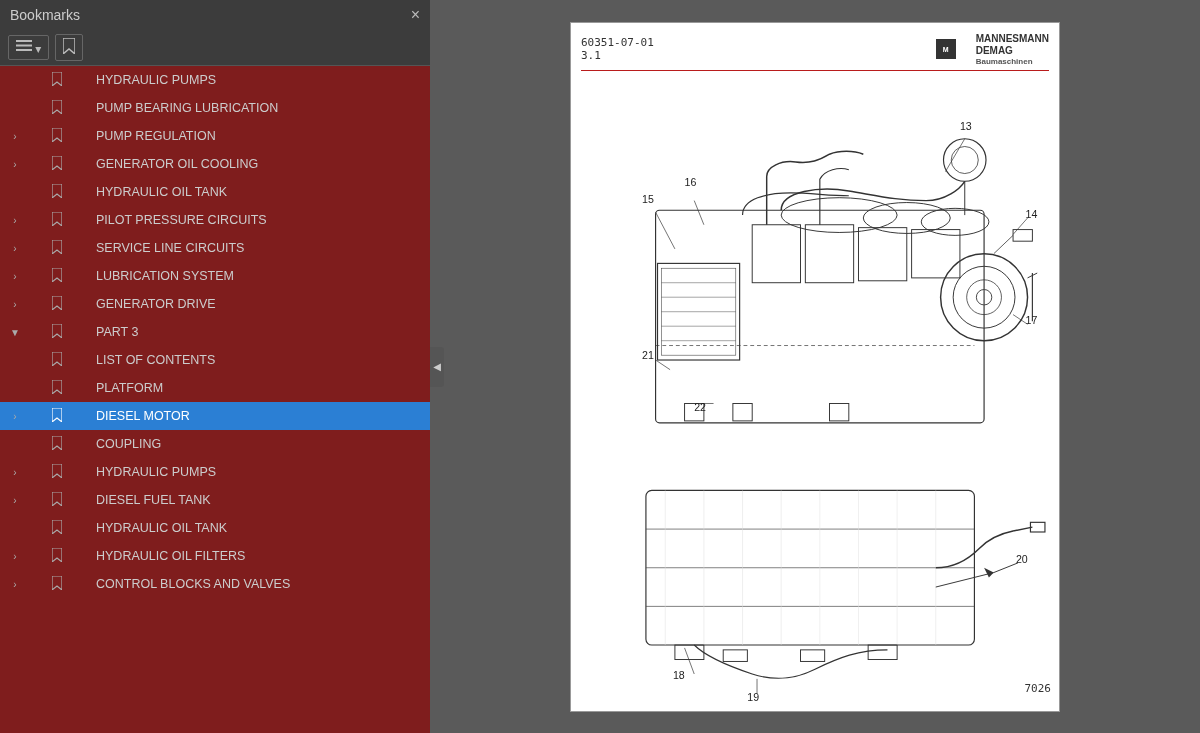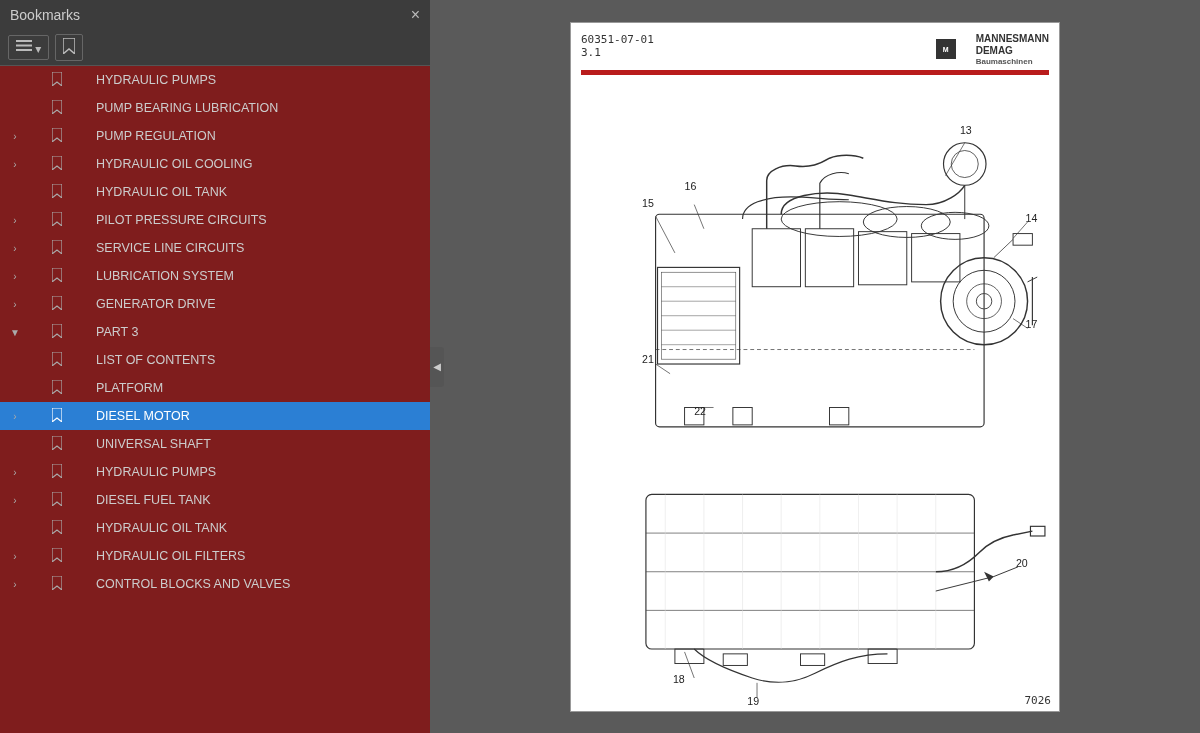--- a/index.html
+++ b/index.html
@@ -157,24 +157,24 @@
       background: #fff;
       width: 490px;
       height: 690px;
       position: relative;
       border: 1px solid #999;
       padding: 10px;
     }
 
     .page-header {
       display: flex;
-      align-items: flex-start;
+      align-items: center;
       justify-content: space-between;
       margin-bottom: 4px;
-      border-bottom: 5px solid #b91c1c;
+      border-bottom: 1px solid #b91c1c;
       padding-bottom: 4px;
     }
 
     .page-ref {
       font-size: 11px;
       font-family: monospace;
       color: #333;
     }
 
     .page-ref .sub {
@@ -219,21 +219,21 @@
       position: relative;
     }
 
     #diagram-area svg {
       width: 100%;
       height: 100%;
     }
 
     .page-number {
       position: absolute;
-      bottom: 4px;
+      bottom: 16px;
       right: 8px;
       font-size: 11px;
       color: #333;
       font-family: monospace;
     }
 
     .diagram-label {
       font-family: Arial, sans-serif;
       font-size: 11px;
       fill: #222;
@@ -289,21 +289,21 @@
         <span class="bookmark-icon"><svg width="10" height="14" viewBox="0 0 10 14">
             <polygon points="0,0 10,0 10,14 5,10 0,14" fill="none" stroke="#aaa" stroke-width="1.2"></polygon>
           </svg></span>
         <span class="label underlined">PUMP REGULATION</span>
       </div>
       <div class="bookmark-item">
         <span class="chevron">›</span>
         <span class="bookmark-icon"><svg width="10" height="14" viewBox="0 0 10 14">
             <polygon points="0,0 10,0 10,14 5,10 0,14" fill="none" stroke="#aaa" stroke-width="1.2"></polygon>
           </svg></span>
-        <span class="label">HYDRAULIC OIL COOLING</span>
+        <span class="label">GENERATOR OIL COOLING</span>
       </div>
       <div class="bookmark-item">
         <span class="chevron"></span>
         <span class="bookmark-icon"><svg width="10" height="14" viewBox="0 0 10 14">
             <polygon points="0,0 10,0 10,14 5,10 0,14" fill="none" stroke="#aaa" stroke-width="1.2"></polygon>
           </svg></span>
         <span class="label">HYDRAULIC OIL TANK</span>
       </div>
       <div class="bookmark-item">
         <span class="chevron">›</span>
@@ -359,21 +359,21 @@
         <span class="bookmark-icon"><svg width="10" height="14" viewBox="0 0 10 14">
             <polygon points="0,0 10,0 10,14 5,10 0,14" fill="none" stroke="#fff" stroke-width="1.2"></polygon>
           </svg></span>
         <span class="label">DIESEL MOTOR</span>
       </div>
       <div class="bookmark-item indent-1">
         <span class="chevron"></span>
         <span class="bookmark-icon"><svg width="10" height="14" viewBox="0 0 10 14">
             <polygon points="0,0 10,0 10,14 5,10 0,14" fill="none" stroke="#aaa" stroke-width="1.2"></polygon>
           </svg></span>
-        <span class="label">UNIVERSAL SHAFT</span>
+        <span class="label">COUPLING</span>
       </div>
       <div class="bookmark-item indent-1">
         <span class="chevron">›</span>
         <span class="bookmark-icon"><svg width="10" height="14" viewBox="0 0 10 14">
             <polygon points="0,0 10,0 10,14 5,10 0,14" fill="none" stroke="#aaa" stroke-width="1.2"></polygon>
           </svg></span>
         <span class="label">HYDRAULIC PUMPS</span>
       </div>
       <div class="bookmark-item indent-1">
         <span class="chevron">›</span>

